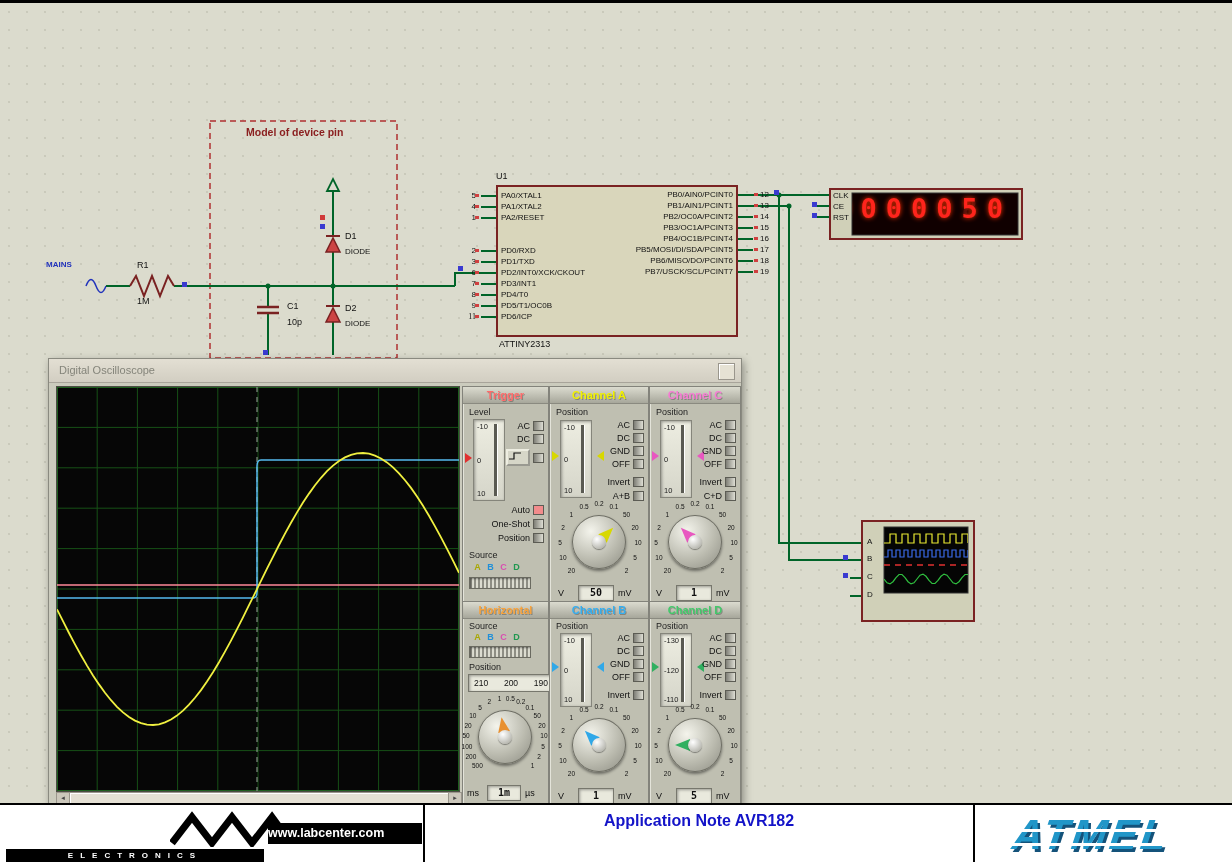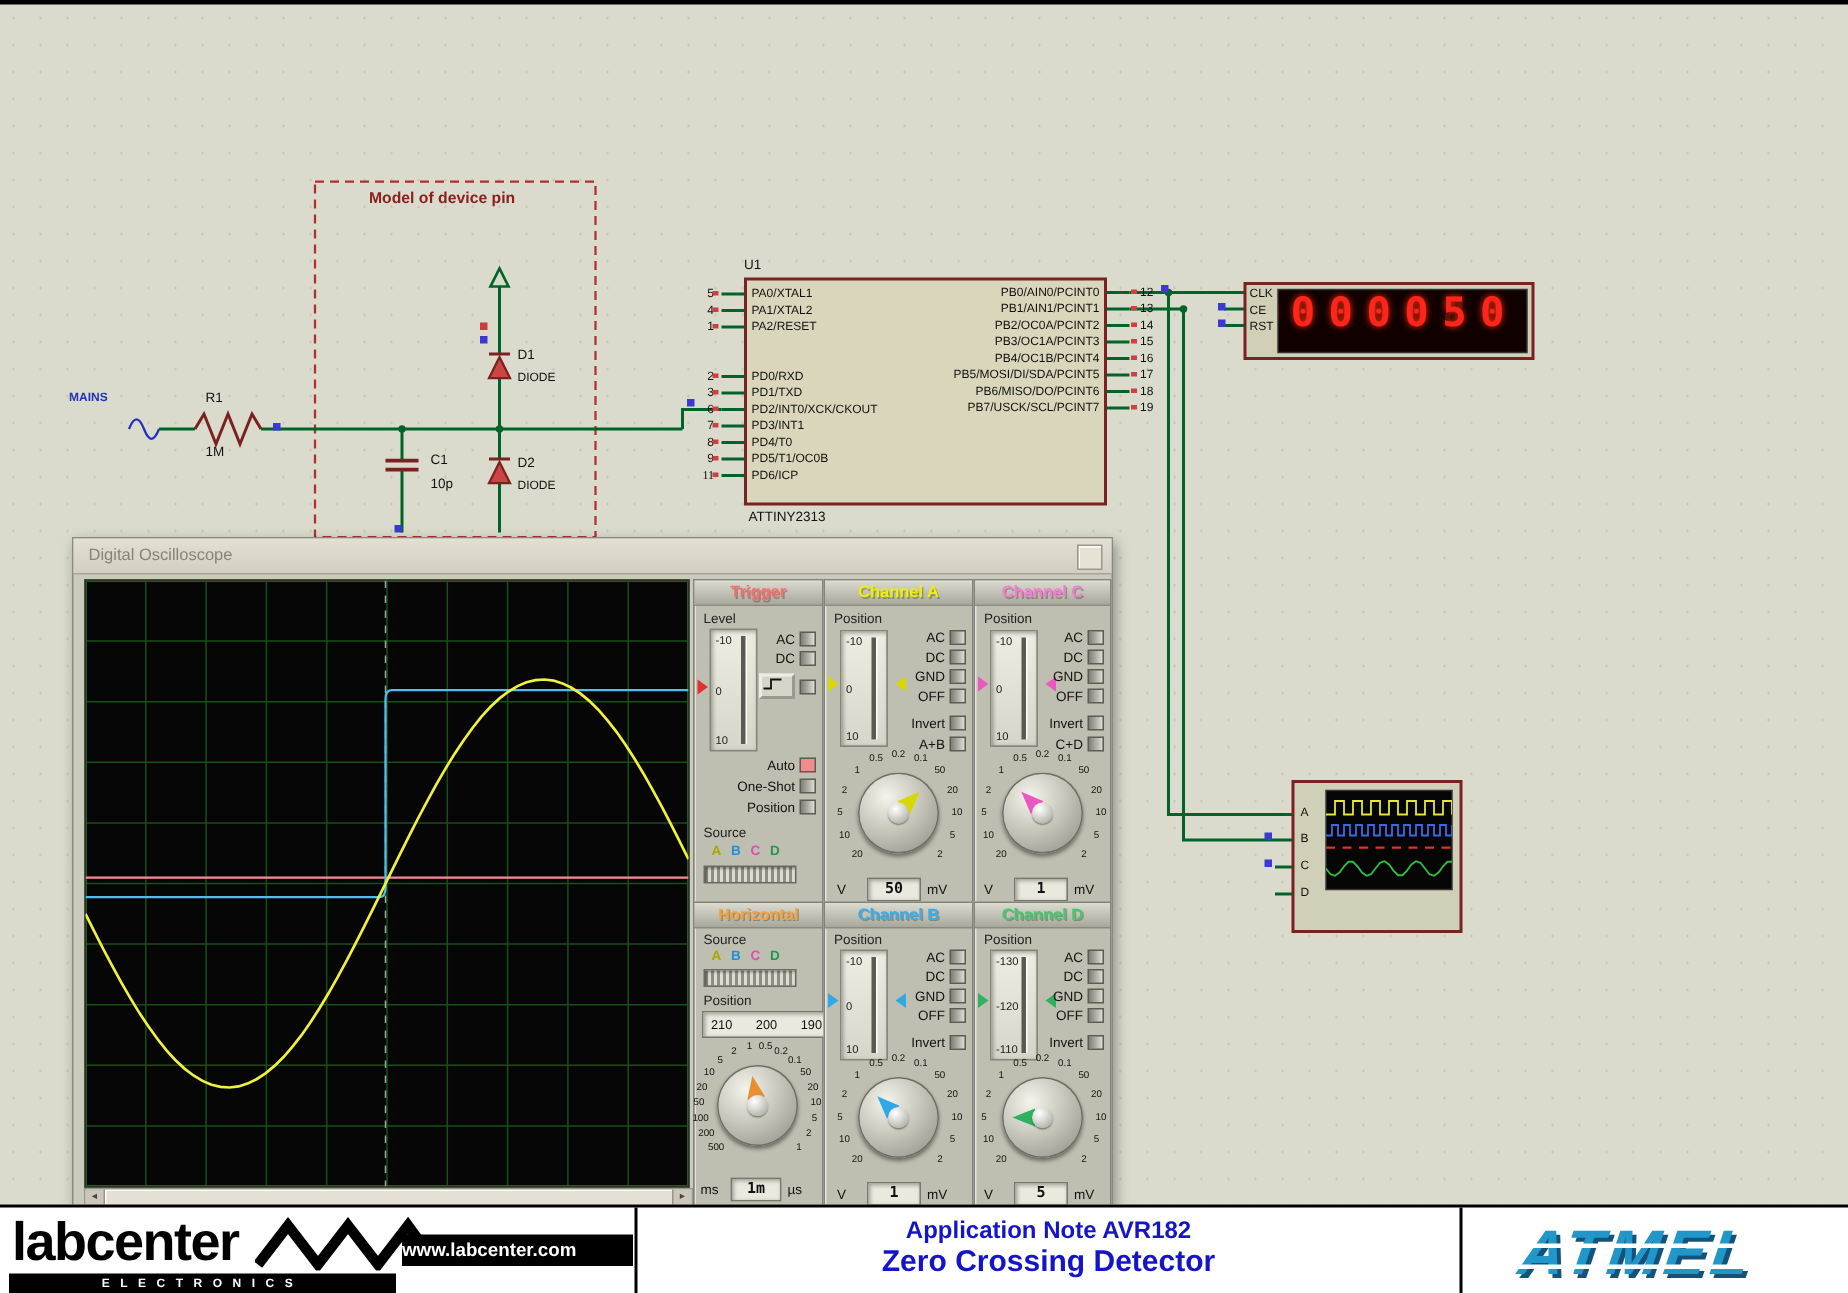--- a/index.html
+++ b/index.html
@@ -655,30 +655,28 @@
           <span class="dial-num" style="left: 70.5772px; top: 70.5772px;">2</span>
         </div>
       <div class="unit" style="left:6px;top:189px">V</div>
       <div class="vbox" style="left:26px;top:186px;width:34px">5</div>
       <div class="unit" style="left:66px;top:189px">mV</div>
     </div>
   </div>
 
   <div id="footer">
     <div class="f-left">
-      <div class="lc-word">labcenter</div>
       <svg class="lc-zigzag" width="120" height="36">
         <polyline points="2,32 22,6 42,32 62,6 82,32 102,6 118,28" fill="none" stroke="#000" stroke-width="7"></polyline>
       </svg>
       <div class="lc-sub">ELECTRONICS</div>
       <div class="lc-web">www.labcenter.com</div>
     </div>
     <div class="f-mid">
       <div class="f-note">Application Note AVR182</div>
-      <div class="f-title">Zero Crossing Detector</div>
     </div>
     <div class="f-right">
       <div class="atmel">ATMEL</div>
       <div class="atmel-stripe s1"></div>
       <div class="atmel-stripe s2"></div>
     </div>
   </div>
 </div>
 
 </body></html>

